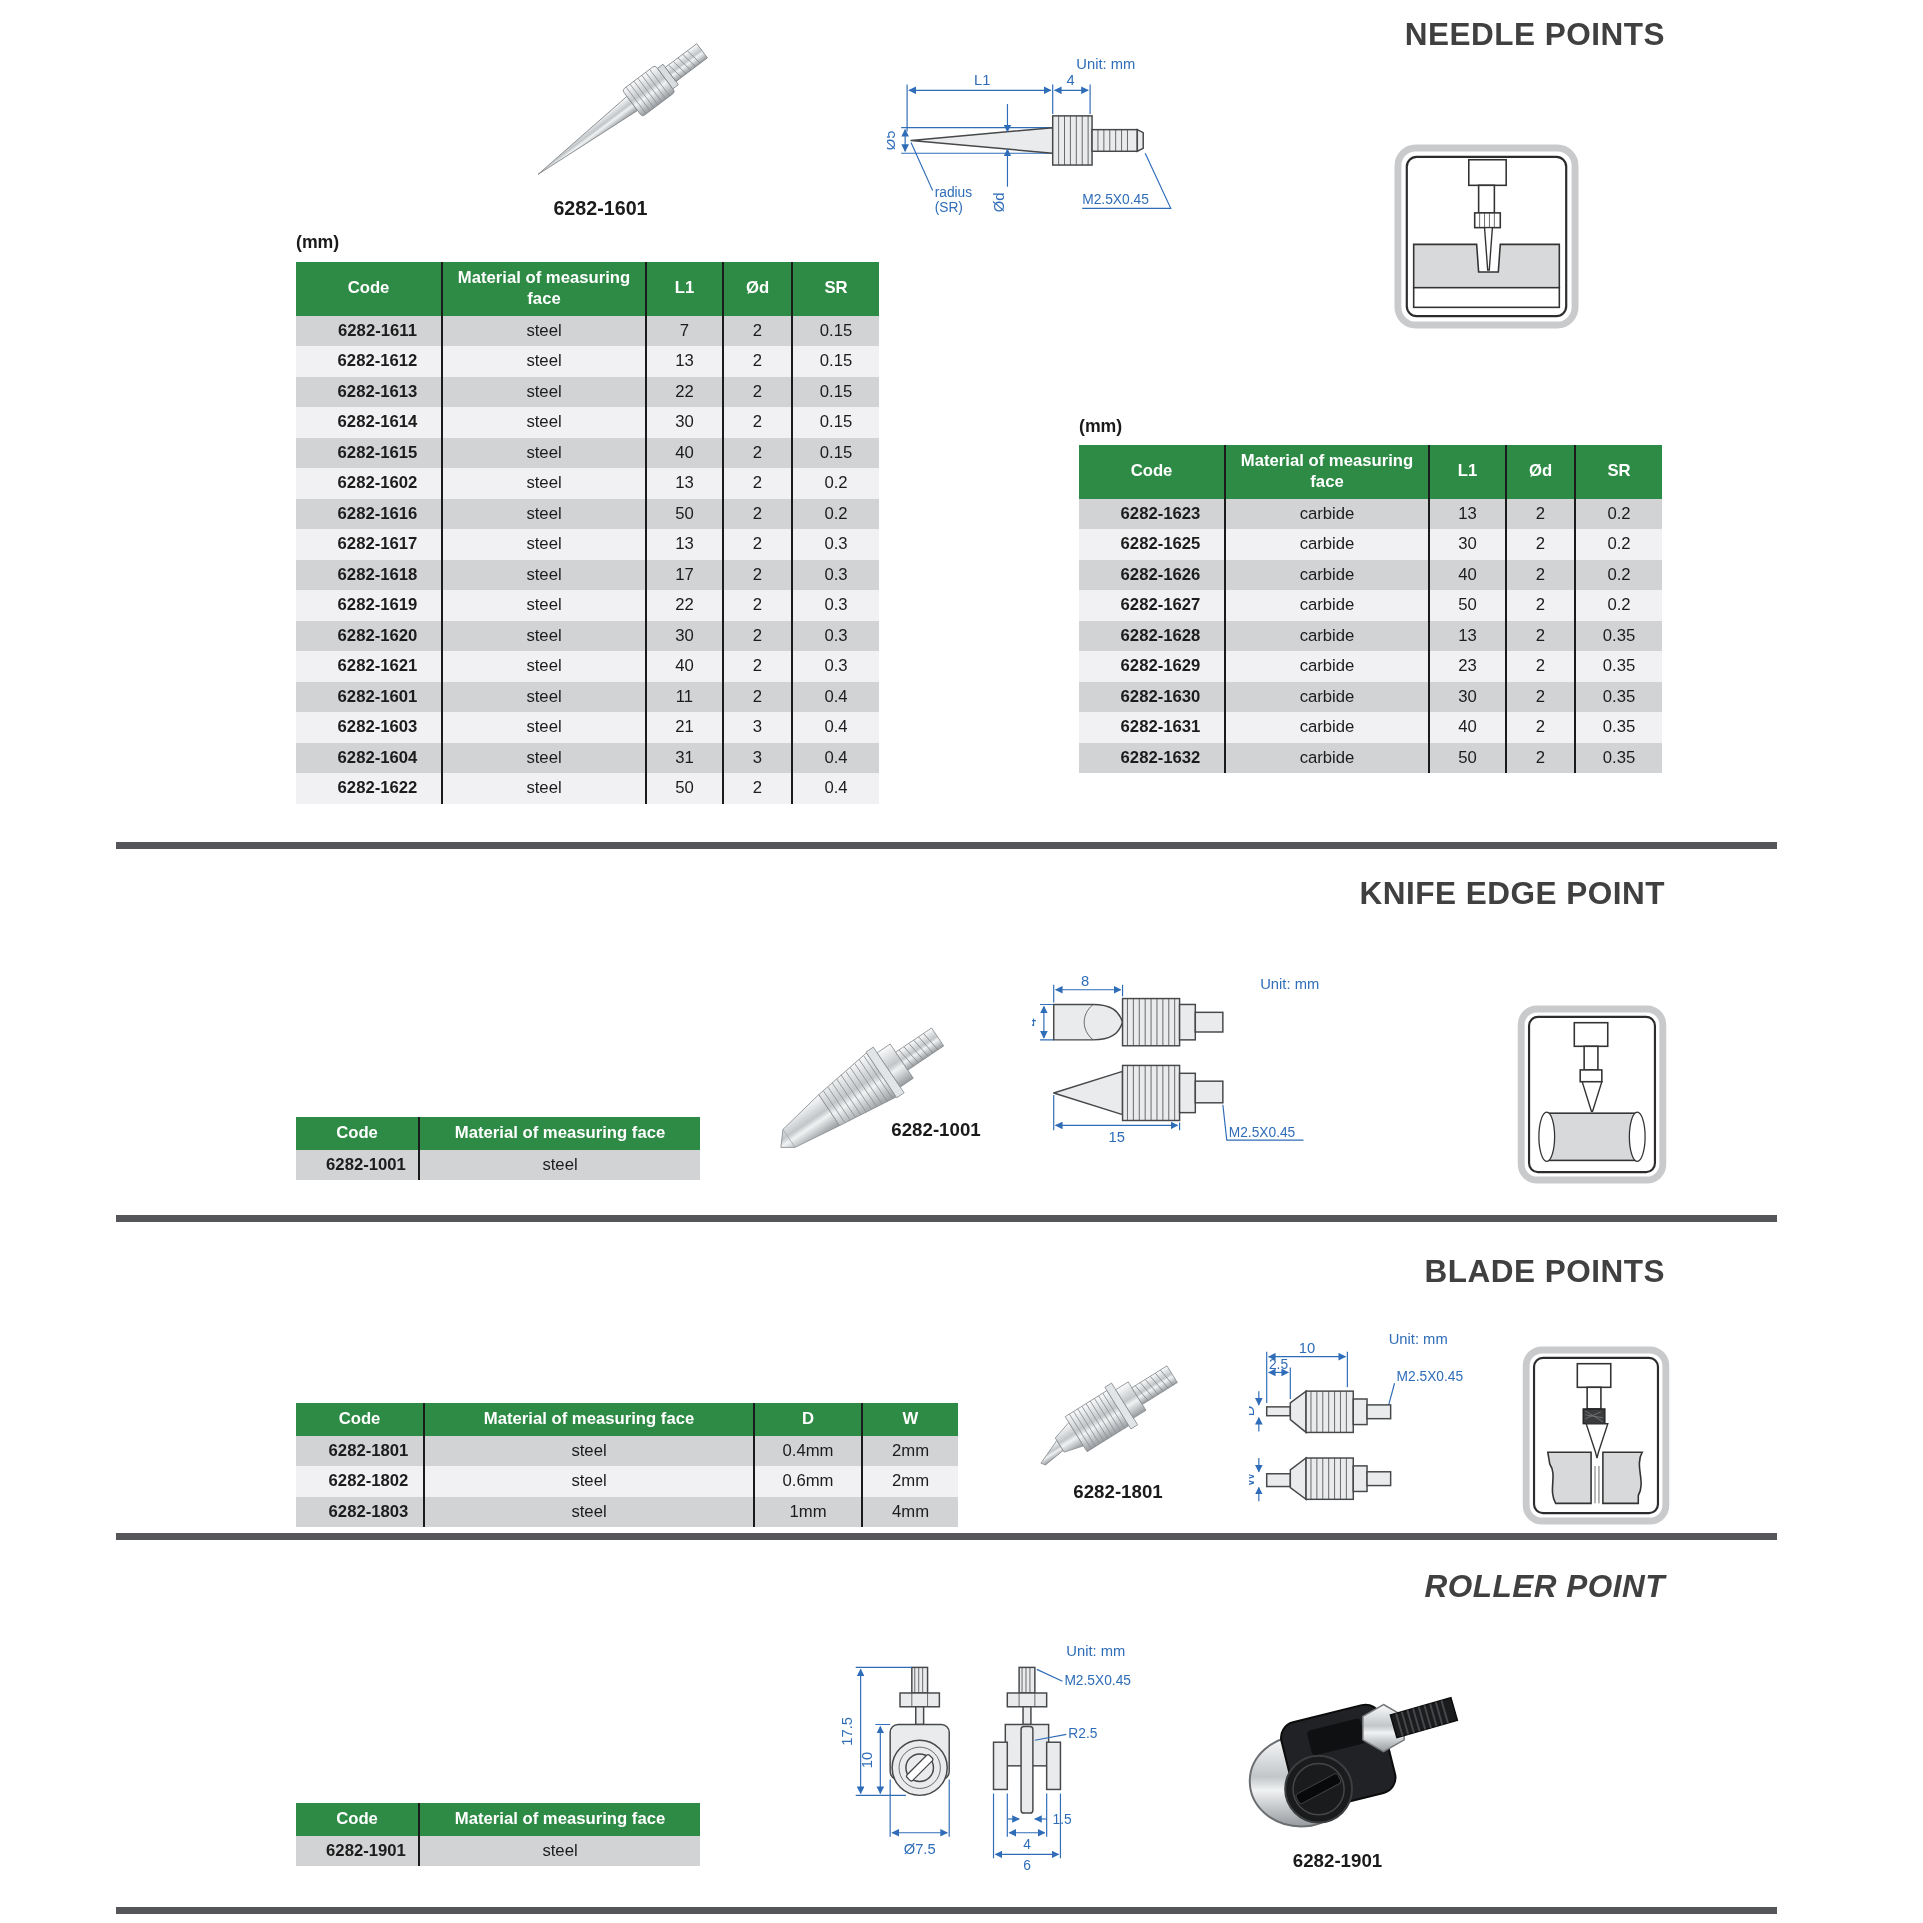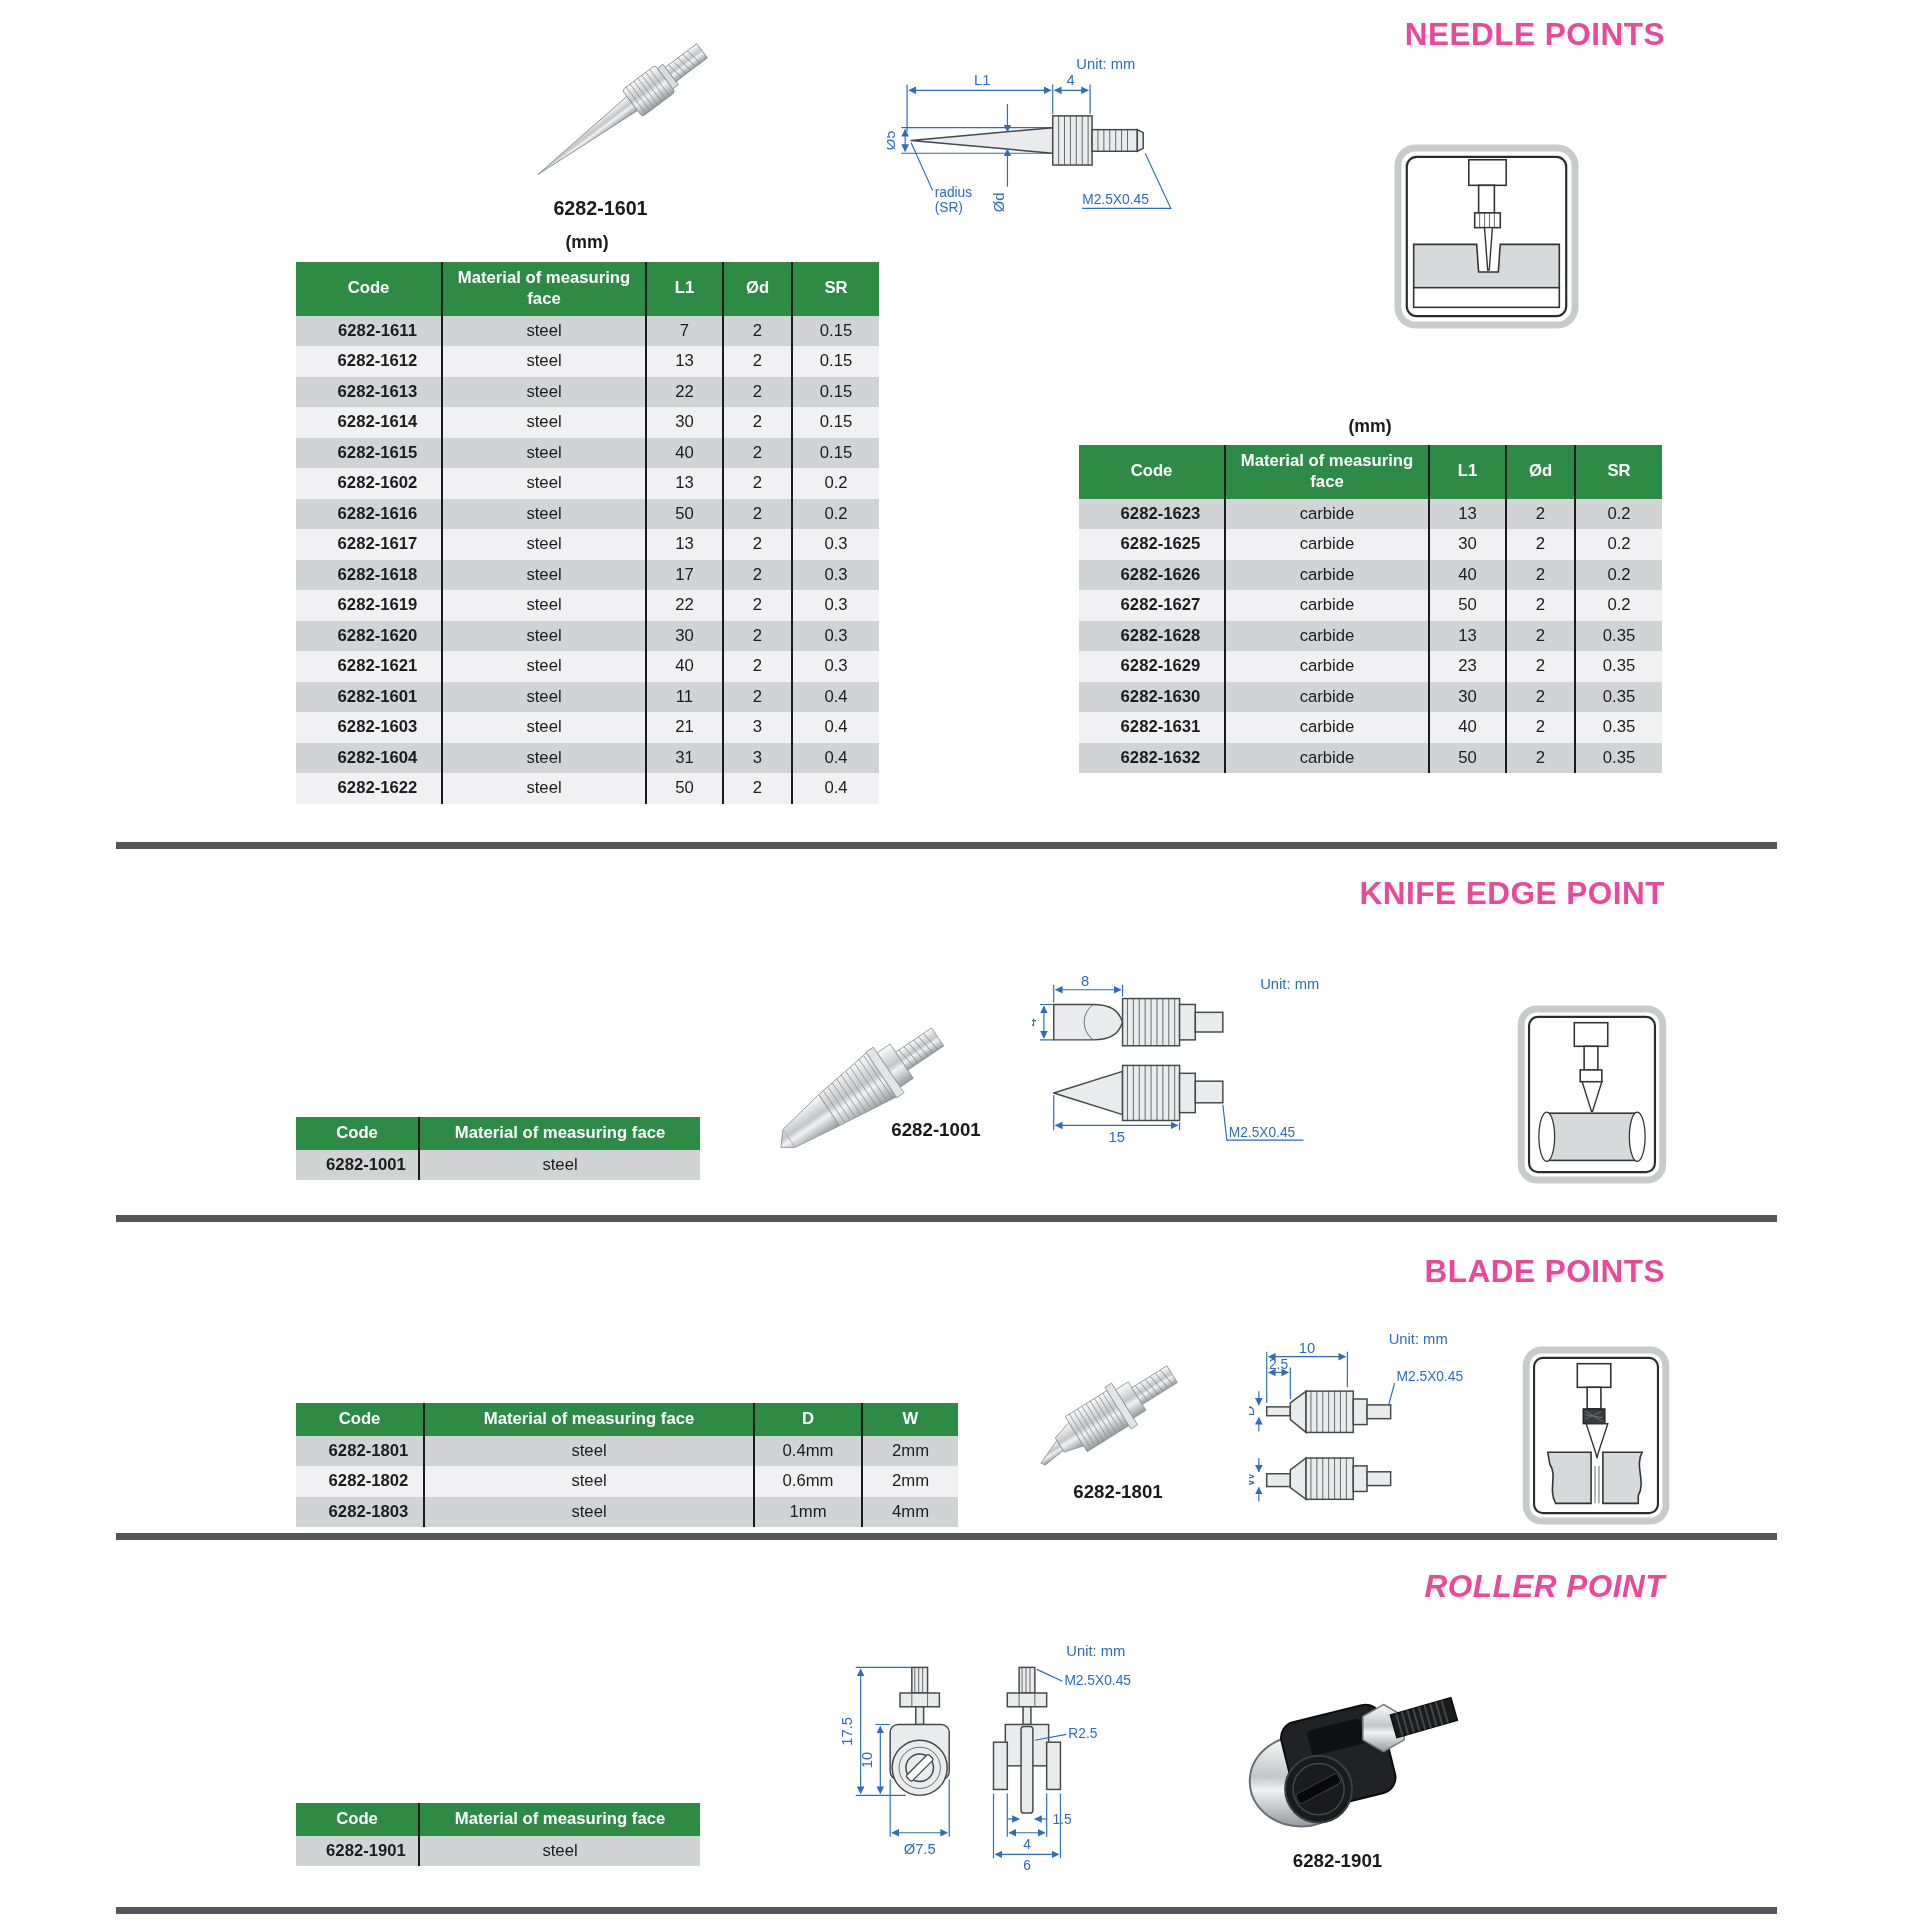--- a/index.html
+++ b/index.html
@@ -1,20 +1,20 @@
 <!DOCTYPE html>
 <html><head>
 <meta charset="utf-8">
 <style>
   html,body{margin:0;padding:0;}
   body{width:1924px;height:1924px;background:#ffffff;font-family:"Liberation Sans",sans-serif;position:relative;overflow:hidden;}
   .abs{position:absolute;}
-  .sec-title{position:absolute;right:259px;font-size:31.5px;font-weight:700;color:#ec4899;letter-spacing:0.5px;white-space:nowrap;}
+  .sec-title{position:absolute;right:259px;font-size:31.5px;font-weight:700;color:#404040;letter-spacing:0.5px;white-space:nowrap;}
   .divider{position:absolute;left:116px;width:1661px;height:6.9px;background:#55565a;}
-  .mm-label{position:absolute;font-size:17.7px;font-weight:700;color:#1a1a1a;text-align:center;}
+  .mm-label{position:absolute;font-size:17.7px;font-weight:700;color:#1a1a1a;text-align:left;}
   .photo-label{position:absolute;font-size:19.7px;font-weight:700;color:#1a1a1a;text-align:center;}
   .tbl{border-collapse:collapse;table-layout:fixed;}
   .tbl th{background:#2e8b45;color:#ffffff;font-weight:700;font-size:16.7px;line-height:1.25;padding:5.9px 2px;text-align:center;}
   .tbl td{font-size:16.7px;color:#1c1c1c;height:30.5px;text-align:center;padding:0 2px;line-height:1.1;}
   .tbl td.code{font-weight:700;padding-left:20px;}
   .tbl th + th, .tbl td + td{border-left:2px solid #1b1b1b;}
   .tbl tbody tr:nth-child(odd) td{background:#d2d3d5;}
   .tbl tbody tr:nth-child(even) td{background:#f1f1f3;}
   svg text{font-family:"Liberation Sans",sans-serif;}
   .dt{fill:#2f6db8;font-size:15px;}

